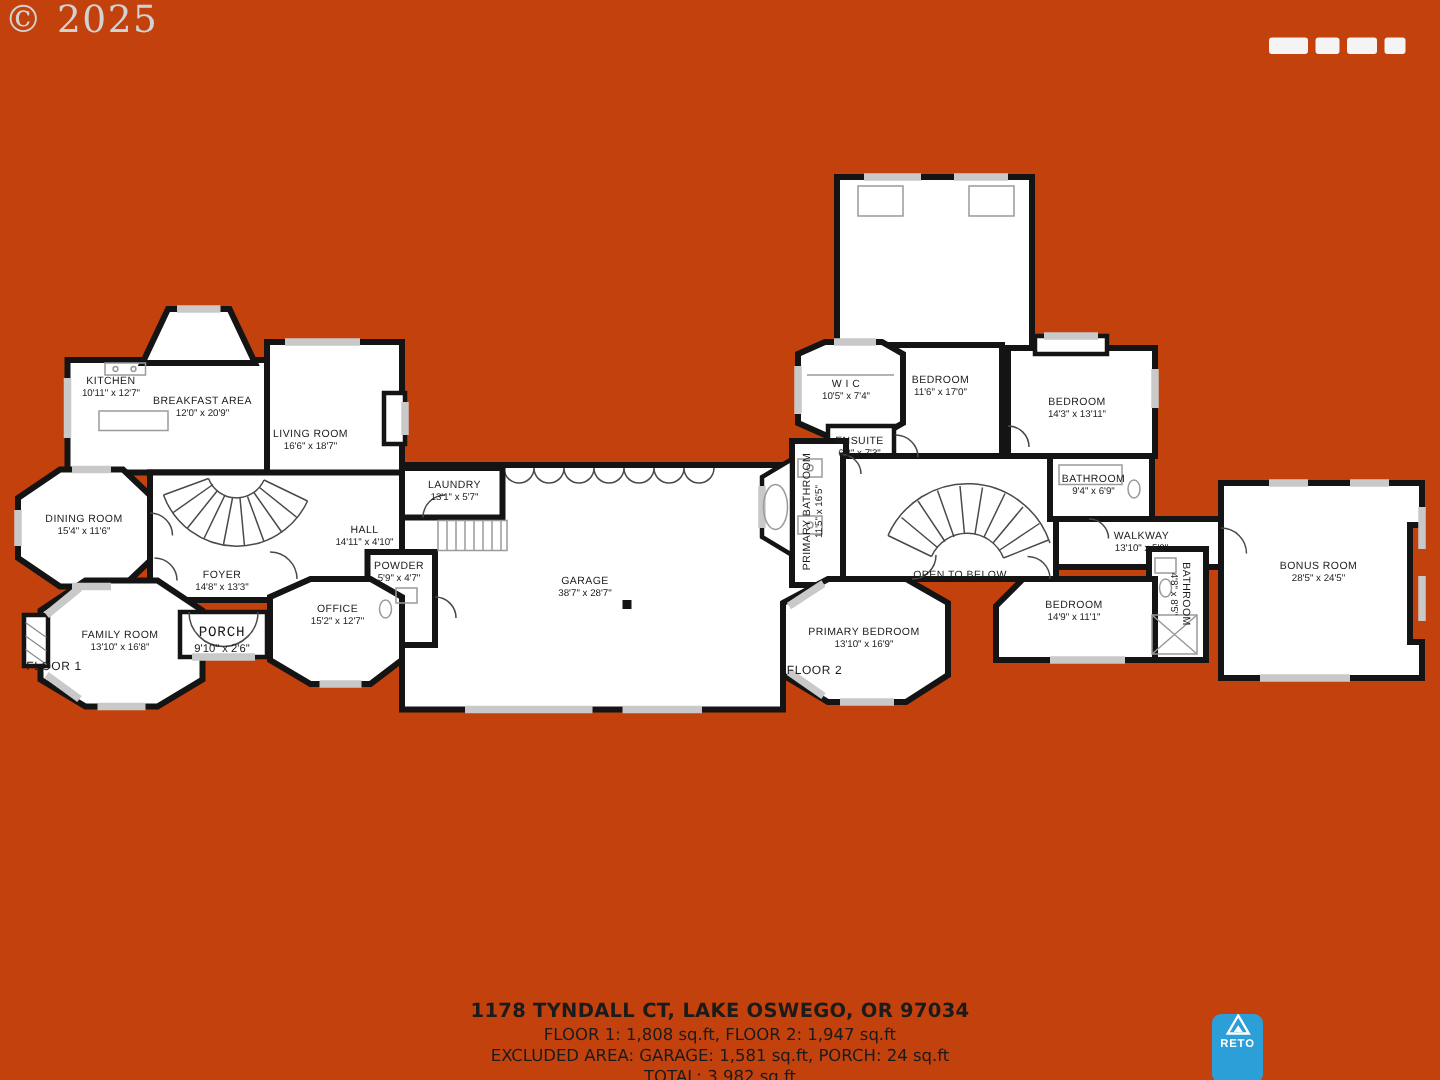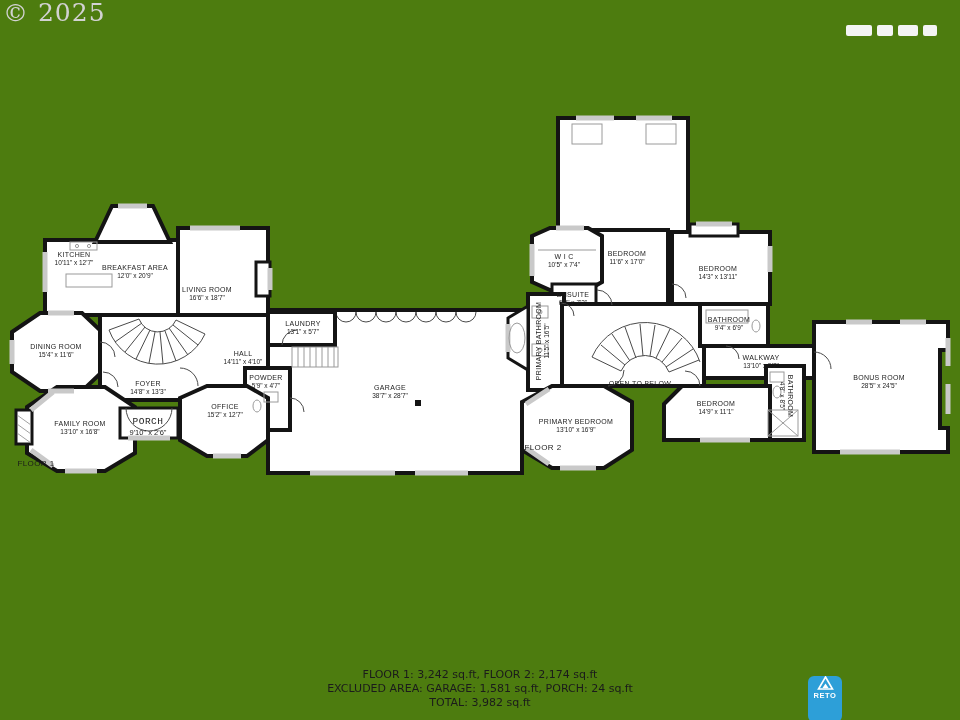--- a/index.html
+++ b/index.html
@@ -1,16 +1,16 @@
 <!DOCTYPE html>
 <html><head>
 <meta charset="utf-8">
 <style>
   html,body{margin:0;padding:0;background:#fff;}
-  .canvas{position:relative;width:960px;height:720px;background:#4d7c0f;overflow:hidden;
+  .canvas{position:relative;width:960px;height:720px;background:#c2410c;overflow:hidden;
           font-family:"Liberation Sans",sans-serif;color:#1b1b1b;}
   .copyright{position:absolute;left:3px;top:-2px;font-family:"DejaVu Serif",serif;
              font-size:25px;color:#d2d2d2;letter-spacing:1px;}
   .wm-tr{position:absolute;left:846px;top:25px;display:flex;gap:5px;}
   .wm-tr span{display:block;height:11px;background:#f4f4f4;border-radius:2px;}
   .wm-tr span:nth-child(1){width:26px;}
   .wm-tr span:nth-child(2){width:16px;}
   .wm-tr span:nth-child(3){width:20px;}
   .wm-tr span:nth-child(4){width:14px;}
 
@@ -214,21 +214,21 @@
     <div class="rdims">15'2" x 12'7"</div>
   </div>
   <div class="room big" style="left:148px;top:427px">
     <div class="rname">PORCH</div>
     <div class="rdims">9'10" x 2'6"</div>
   </div>
   <div class="room" style="left:390px;top:392px">
     <div class="rname">GARAGE</div>
     <div class="rdims">38'7" x 28'7"</div>
   </div>
-  <div class="floor-tag" style="left:36px;top:463px">FLOOR 1</div>
+  <div class="floor-tag" style="left:36px;top:444px">FLOOR 1</div>
 
   <div class="room" style="left:564px;top:261px">
     <div class="rname">W I C</div>
     <div class="rdims">10'5" x 7'4"</div>
   </div>
   <div class="room" style="left:627px;top:258px">
     <div class="rname">BEDROOM</div>
     <div class="rdims">11'6" x 17'0"</div>
   </div>
   <div class="room" style="left:718px;top:273px">
@@ -266,21 +266,22 @@
     <div class="rname">BEDROOM</div>
     <div class="rdims">14'9" x 11'1"</div>
   </div>
   <div class="room vert2" style="left:786px;top:396px">
     <div class="rname">BATHROOM</div>
     <div class="rdims">4'8" x 8'5"</div>
   </div>
   <div class="floor-tag" style="left:543px;top:447px">FLOOR 2</div>
 
   <div class="caption">
-    <div class="cline">FLOOR 1: 3,242 sq.ft, FLOOR 2: 2,174 sq.ft</div>
+    <div class="addr">1178 TYNDALL CT, LAKE OSWEGO, OR 97034</div>
+    <div class="cline">FLOOR 1: 1,808 sq.ft, FLOOR 2: 1,947 sq.ft</div>
     <div class="cline">EXCLUDED AREA: GARAGE: 1,581 sq.ft, PORCH: 24 sq.ft</div>
     <div class="cline">TOTAL: 3,982 sq.ft</div>
 
   </div>
 
   <div class="logo">
     <svg width="17" height="14" viewBox="0 0 17 14">
       <polygon points="8.5,1 15.5,13 1.5,13" fill="none" stroke="#ffffff" stroke-width="1.6"></polygon>
       <polygon points="8.5,7.5 11.5,12 5.5,12" fill="#ffffff"></polygon>
     </svg>

